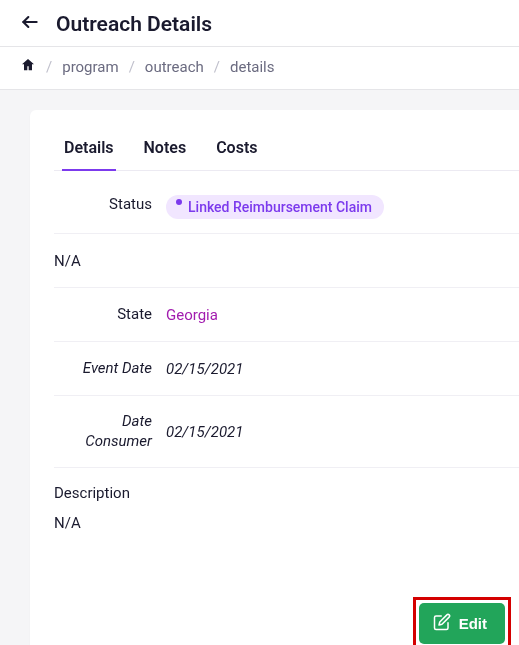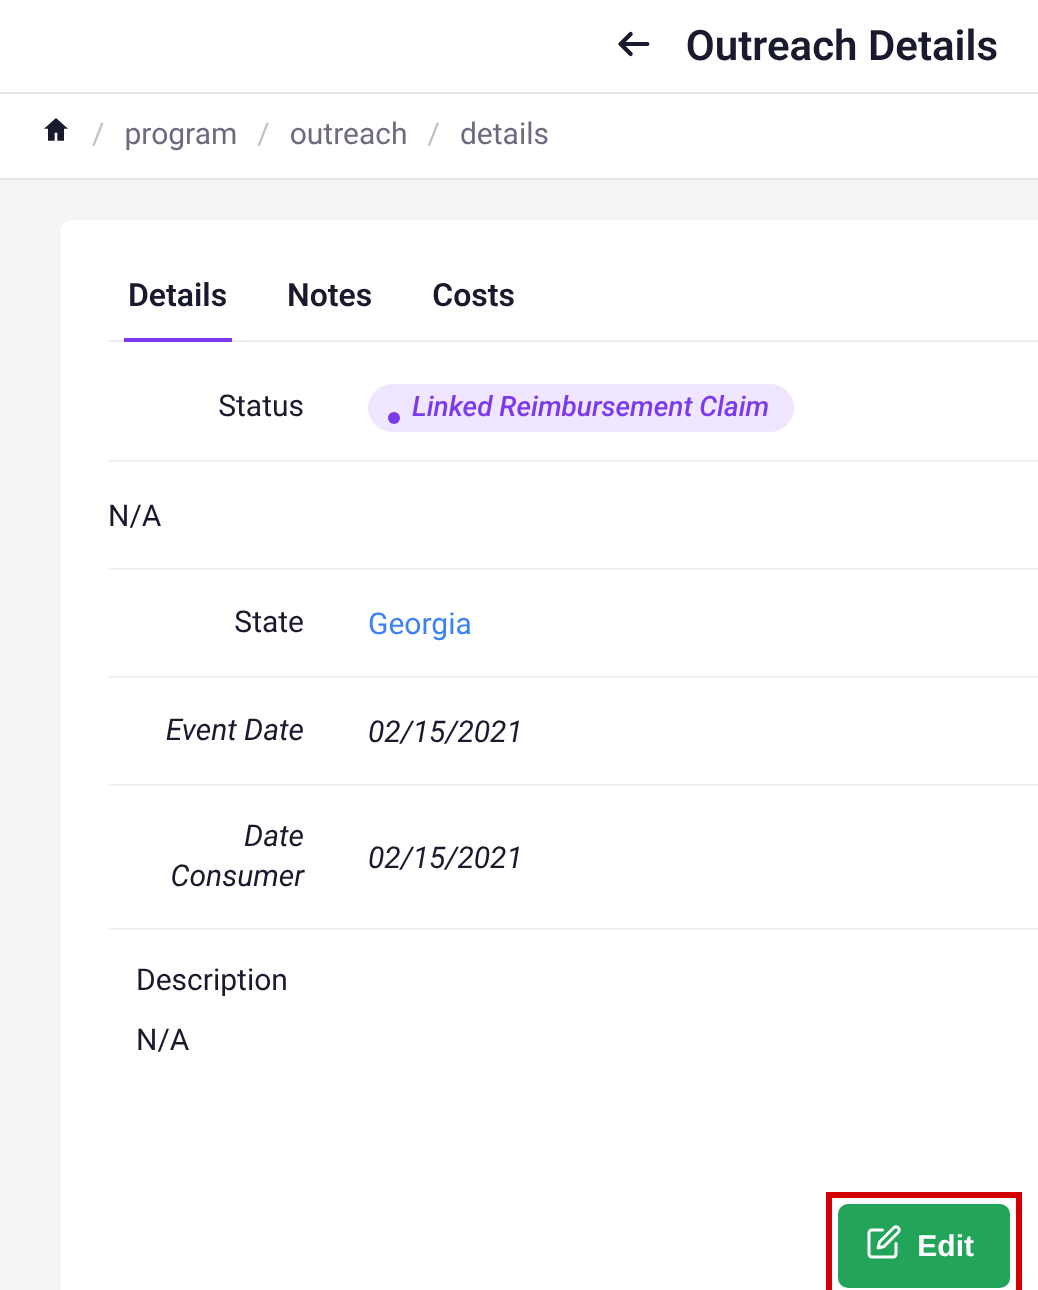--- a/index.html
+++ b/index.html
@@ -11,21 +11,20 @@
     height: 645px;
     overflow: hidden;
   }
   .topbar {
     background: #fff;
     border-bottom: 1px solid #e5e5e8;
     padding: 12px 20px 10px 20px;
     display: flex;
     align-items: center;
     gap: 16px;
-    justify-content: flex-end;
   }
   .back-arrow { width: 20px; height: 20px; color: #1a1a2e; cursor: pointer; }
   .page-title { font-size: 21px; font-weight: 600; color: #1a1a2e; }
   .breadcrumb-bar {
     background: #fff;
     border-bottom: 1px solid #e5e5e8;
     padding: 10px 20px 12px 20px;
     display: flex;
     align-items: center;
     gap: 10px;
@@ -60,52 +59,50 @@
     margin-bottom: -1px;
   }
   .tab.active { border-bottom: 2px solid #7c3aed; }
   .rows { margin-top: 6px; }
   .row {
     display: flex;
     align-items: center;
     border-bottom: 1px solid #f0eff4;
     padding: 14px 0;
     min-height: 54px;
-    gap: 18px;
   }
   .row.tall { align-items: center; padding: 16px 0; font-style: italic; }
   .row .label {
     width: 112px;
     text-align: right;
     font-size: 15px;
     color: #1a1a2e;
     padding-right: 14px;
     line-height: 1.3;
   }
   .row .value {
     font-size: 15px;
     color: #1a1a2e;
   }
-  .row .value.link { color: #3b82f6; cursor: pointer; }
+  .row .value.link { color: #a21caf; cursor: pointer; }
   .badge {
     display: inline-flex;
-    align-items: flex-end;
+    align-items: flex-start;
     gap: 6px;
     background: #f1e6ff;
     color: #7c3aed;
     border-radius: 14px;
     padding: 4px 12px 4px 10px;
     font-size: 14px;
     font-weight: 500;
-    font-style: italic;
   }
   .badge .dot {
     width: 6px; height: 6px; border-radius: 50%; background: #7c3aed;
   }
-  .desc-block { padding: 16px 0 0 0; margin-left: 14px; }
+  .desc-block { padding: 16px 0 0 0; }
   .desc-block .dlabel { font-size: 15px; color: #1a1a2e; margin-bottom: 12px; }
   .desc-block .dval { font-size: 15px; color: #1a1a2e; }
   .edit-wrap {
     position: absolute;
     right: 8px;
     bottom: 0;
     border: 3px solid #d40000;
     padding: 3px;
   }
   .edit-btn {

